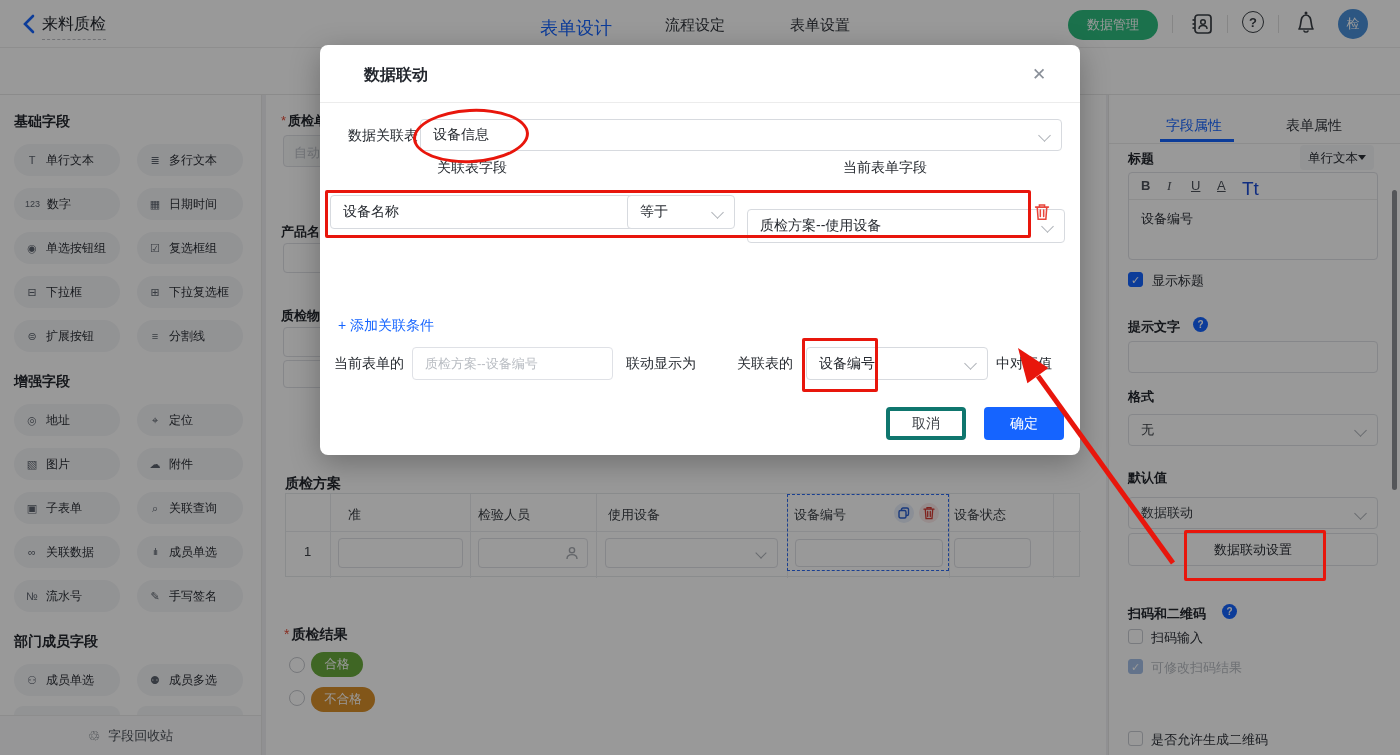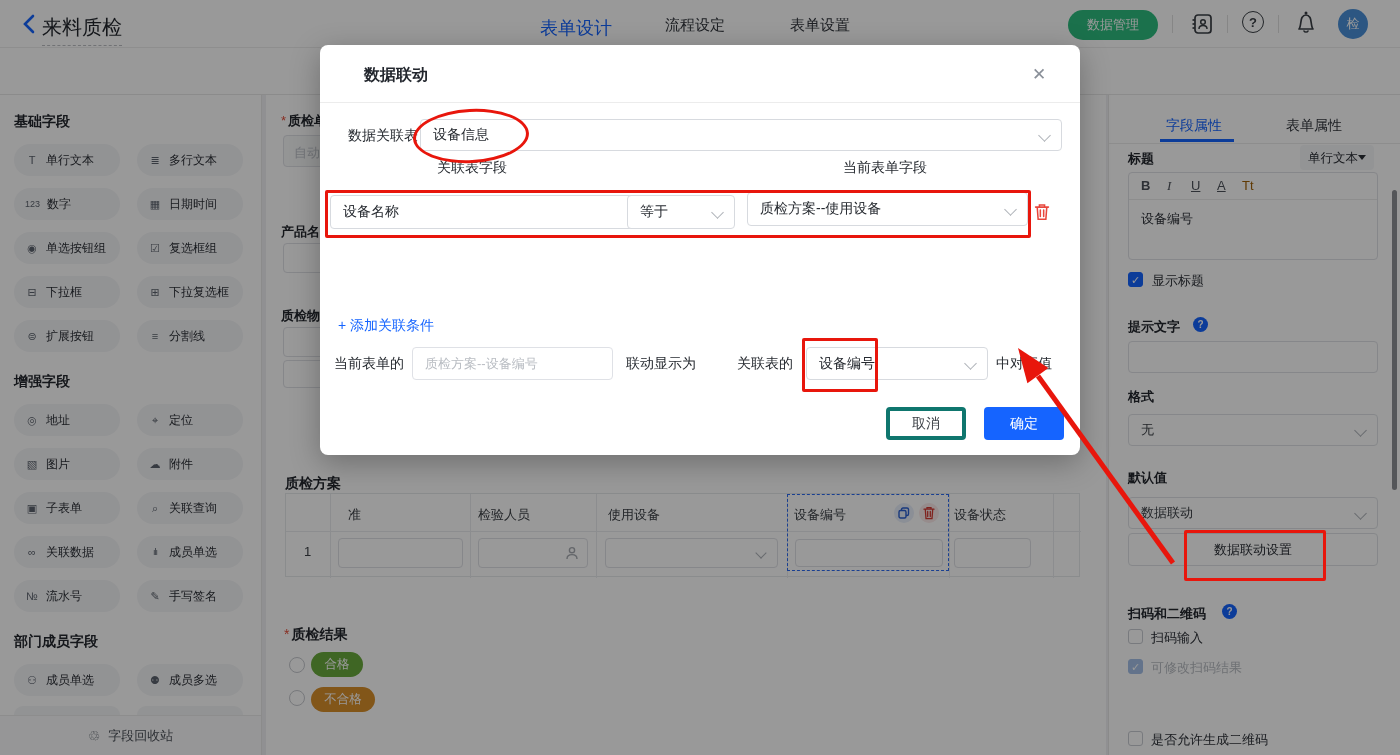--- a/index.html
+++ b/index.html
@@ -54,21 +54,21 @@
 </style>
 </head>
 <body>
 
 <div id="stage">
 
   <div class="abs topbar">
     <svg class="abs" style="left:22px;top:14px" width="14" height="20" viewBox="0 0 14 20">
         <polyline points="11,2 3,10 11,18" fill="none" stroke="#1564ff" stroke-width="2.6" stroke-linecap="round"></polyline>
       </svg>
-    <div class="abs txt" style="left:42px;top:14px;font-size:20px;color:#23272e;border-bottom:1px dashed #bdbfc4;padding-bottom:4px">来料质检</div>
+    <div class="abs txt" style="left:42px;top:14px;font-size:16px;color:#23272e;border-bottom:1px dashed #bdbfc4;padding-bottom:4px">来料质检</div>
     <div class="abs txt" style="left:540px;top:16px;font-size:18px;color:#1564ff">表单设计</div>
     <div class="abs txt" style="left:665px;top:16px;font-size:15px;color:#32363d">流程设定</div>
     <div class="abs txt" style="left:790px;top:16px;font-size:15px;color:#32363d">表单设置</div>
     <div class="abs" style="left:1068px;top:10px;width:90px;height:30px;border-radius:15px;background:#2dbd7f;color:#fff;font-size:13px;display:flex;align-items:center;justify-content:center">数据管理</div>
     <div class="abs" style="left:1172px;top:15px;width:1px;height:18px;background:#e0e0e0"></div>
     <svg class="abs" style="left:1190px;top:12px" width="24" height="24" viewBox="0 0 24 24">
         <rect x="5" y="3" width="16" height="18" rx="3" fill="none" stroke="#3a3f45" stroke-width="1.7"></rect>
         <line x1="2.5" y1="8" x2="5" y2="8" stroke="#3a3f45" stroke-width="1.7"></line>
         <line x1="2.5" y1="12" x2="5" y2="12" stroke="#3a3f45" stroke-width="1.7"></line>
         <line x1="2.5" y1="16" x2="5" y2="16" stroke="#3a3f45" stroke-width="1.7"></line>
@@ -275,21 +275,21 @@
   <div class="abs" style="left:1300px;top:145px;width:74px;height:25px;background:#f6f7f9;border-radius:4px">
     <span class="abs txt" style="left:8px;top:5px;font-size:12.5px;color:#2b2f36">单行文本</span>
     <span class="abs" style="right:8px;top:10px;width:0;height:0;border-left:4px solid transparent;border-right:4px solid transparent;border-top:5px solid #2b2f36"></span>
   </div>
   <div class="abs in" style="left:1128px;top:172px;width:250px;height:88px;border-radius:4px">
     <div class="abs" style="left:0;top:26px;width:248px;height:1px;background:#ececec"></div>
     <span class="abs txt" style="left:12px;top:5px;font-size:13px;font-weight:700;color:#4d525a">B</span>
     <span class="abs txt" style="left:38px;top:5px;font-size:13px;font-style:italic;font-family:'Liberation Serif',serif;color:#4d525a">I</span>
     <span class="abs txt" style="left:62px;top:5px;font-size:13px;text-decoration:underline;color:#4d525a">U</span>
     <span class="abs txt" style="left:88px;top:5px;font-size:13px;text-decoration:underline;color:#4d525a">A</span>
-    <span class="abs txt" style="left:113px;top:5px;font-size:13px;color:#a16207">Tt</span>
+    <span class="abs txt" style="left:113px;top:5px;font-size:19px;color:#1d4ed8">Tt</span>
     <span class="abs txt" style="left:12px;top:37px;font-size:13px;color:#2b2f36">设备编号</span>
   </div>
   <div class="abs cb on" style="left:1128px;top:272px">✓</div>
   <div class="abs txt" style="left:1152px;top:272px;font-size:13px;color:#2b2f36">显示标题</div>
 
   <div class="abs plabel txt" style="left:1128px;top:318px">提示文字</div>
   <div class="abs qmark" style="left:1193px;top:317px">?</div>
   <input class="abs in" style="left: 1128px; top: 341px; width: 250px; height: 32px; padding: 0px 10px; font-size: 13px;">
 
   <div class="abs plabel txt" style="left:1128px;top:388px">格式</div>
@@ -332,21 +332,21 @@
     <div class="abs mlabel txt" style="left:523px;top:114px">当前表单字段</div>
 
     <div class="abs dd" style="left:10px;top:150px;width:342px;height:34px">
         <span class="txt">设备名称</span>
         <span class="chev"></span>
       </div>
     <div class="abs dd" style="left:307px;top:150px;width:108px;height:34px">
         <span class="txt">等于</span>
         <span class="chev"></span>
       </div>
-    <div class="abs dd" style="left:427px;top:147px;width:281px;height:34px">
+    <div class="abs dd" style="left:427px;top:164px;width:318px;height:34px">
         <span class="txt">质检方案--使用设备</span>
         <span class="chev"></span>
       </div>
     <svg class="abs" style="left:714px;top:158px" width="16" height="18" viewBox="0 0 12 14">
         <path d="M1 3.2 H11 M4 3 V1.6 H8 V3 M2.3 3.4 L3 12.6 H9 L9.7 3.4 M4.7 5.5 V10.5 M7.3 5.5 V10.5" fill="none" stroke="#e8463c" stroke-width="1.2" stroke-linecap="round"></path>
       </svg>
 
     <div class="abs txt" style="left:18px;top:272px;font-size:14px;color:#1564ff"><span>+</span> <span>添加关联条件</span></div>
 
     <div class="abs mlabel txt" style="left:14px;top:310px">当前表单的</div>

